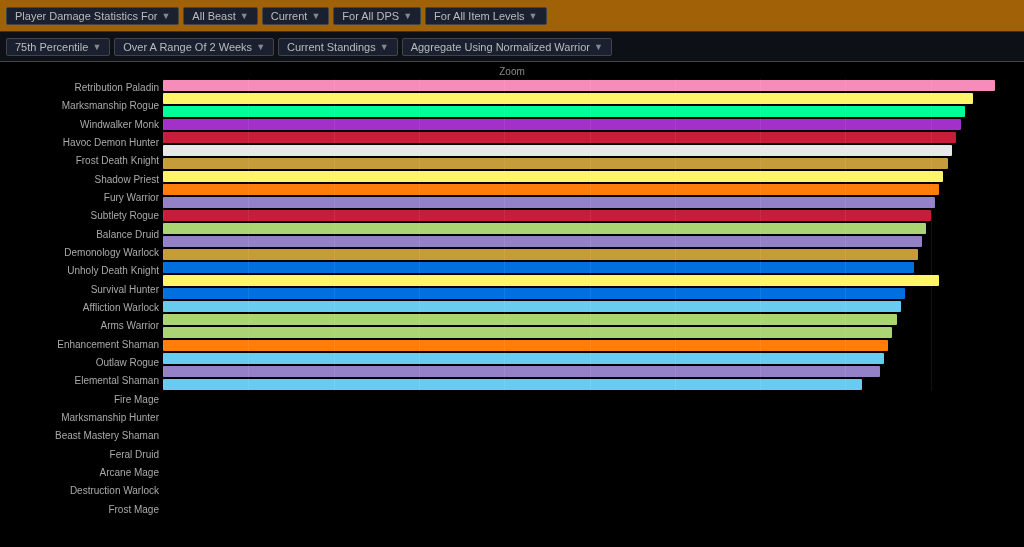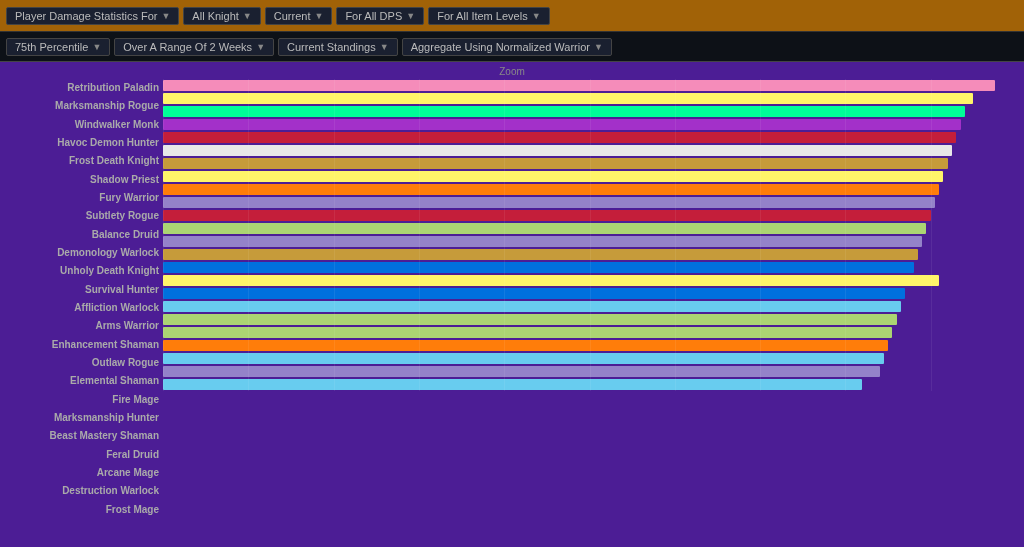--- a/index.html
+++ b/index.html
@@ -37,21 +37,21 @@
       font-size: 11px;
       cursor: pointer;
       border-radius: 2px;
       display: flex;
       align-items: center;
       gap: 4px;
       white-space: nowrap;
     }
     .tb-btn .arrow { font-size: 9px; color: #888; }
     .chart-area {
-      background: #4c1d95;
+      background: #000000;
       padding: 4px 8px 28px 8px;
       height: calc(547px - 62px);
       display: flex;
       flex-direction: column;
     }
     .zoom-label {
       color: #888;
       font-size: 10px;
       text-align: center;
       margin-bottom: 2px;
@@ -61,21 +61,20 @@
       flex: 1;
       overflow: hidden;
     }
     .y-labels {
       display: flex;
       flex-direction: column;
       justify-content: space-around;
       width: 155px;
       flex-shrink: 0;
       padding-right: 4px;
-      font-weight: bold;
     }
     .y-label {
       font-size: 10px;
       color: #aaa;
       text-align: right;
       white-space: nowrap;
       line-height: 1;
     }
     .bars-section {
       flex: 1;
@@ -119,21 +118,21 @@
   </style>
 </head>
 <body>
 
 <div class="toolbar" id="toolbar1">
     <button class="tb-btn">
       <span>Player Damage Statistics For</span>
       <span class="arrow">▼</span>
     </button>
     <button class="tb-btn">
-      <span>All Knight</span>
+      <span>All Beast</span>
       <span class="arrow">▼</span>
     </button>
     <button class="tb-btn">
       <span>Current</span>
       <span class="arrow">▼</span>
     </button>
     <button class="tb-btn">
       <span>For All DPS</span>
       <span class="arrow">▼</span>
     </button>

